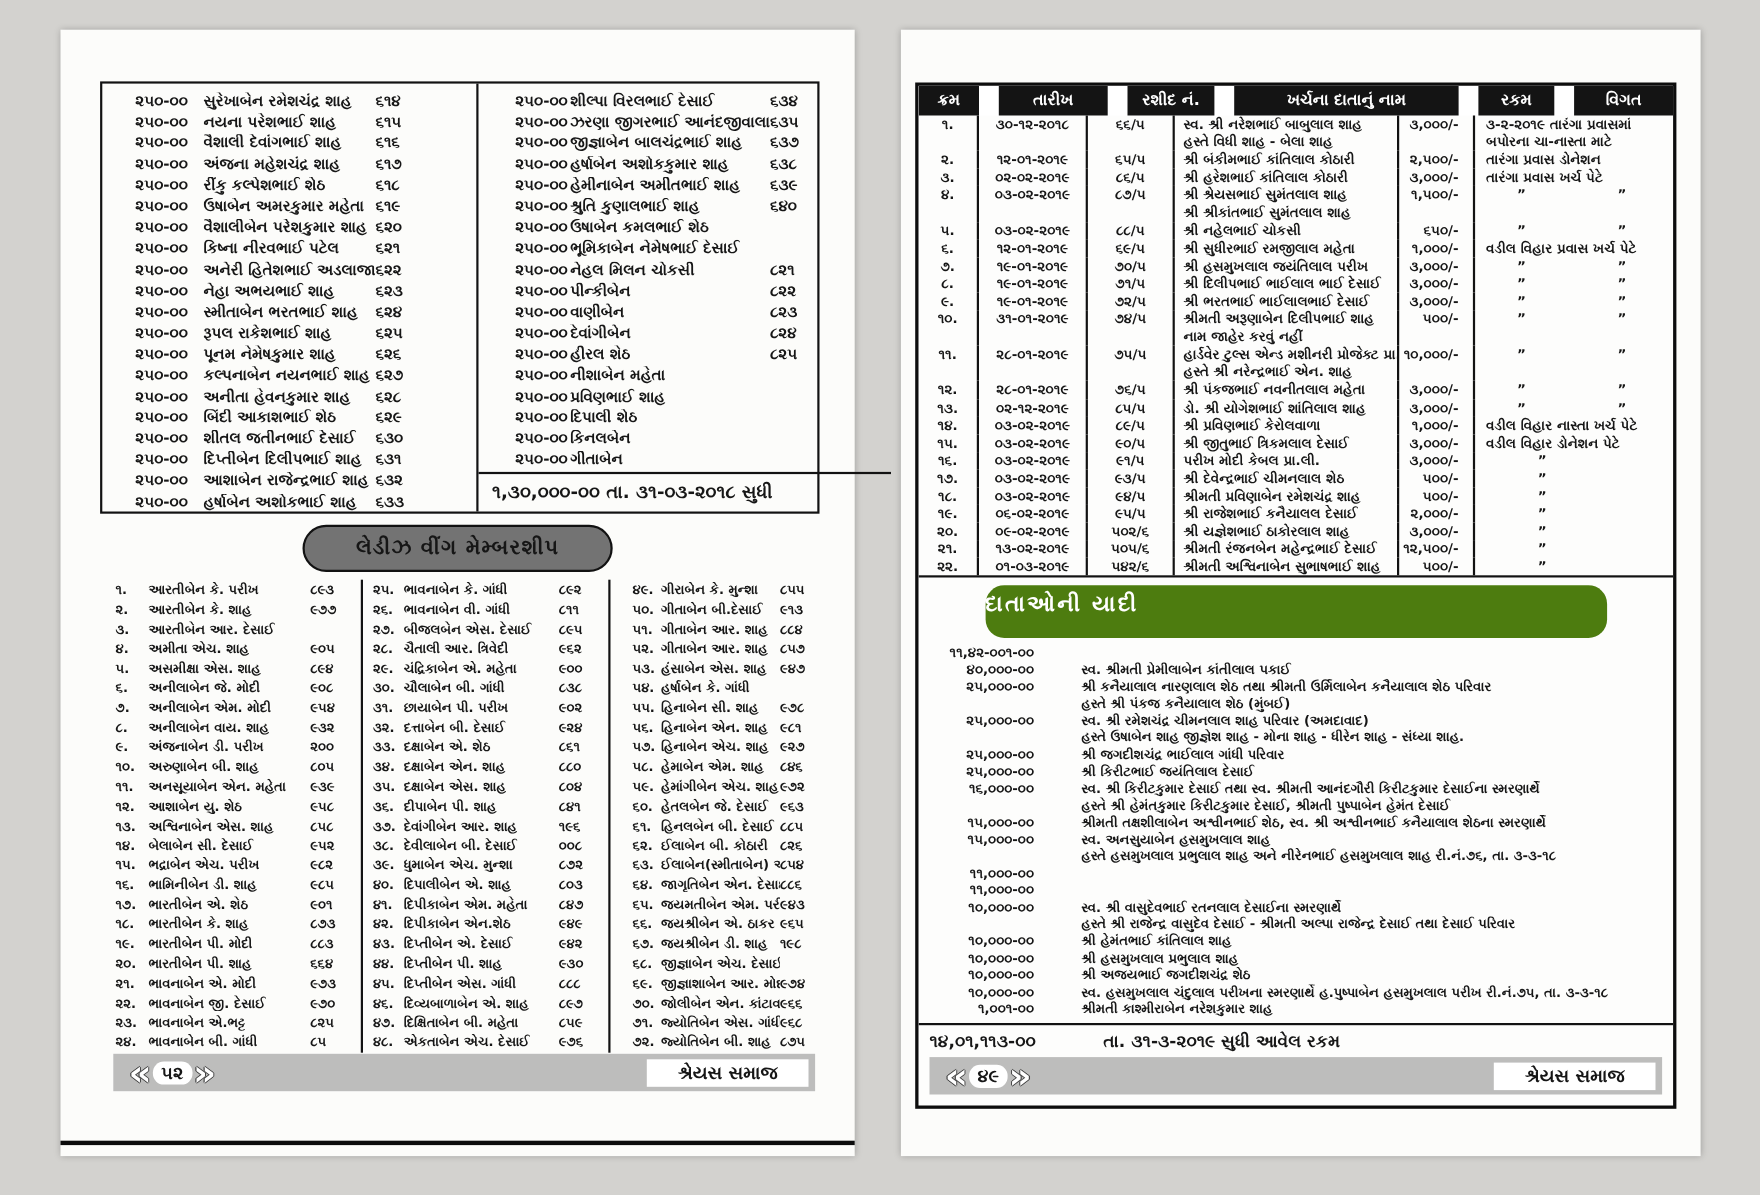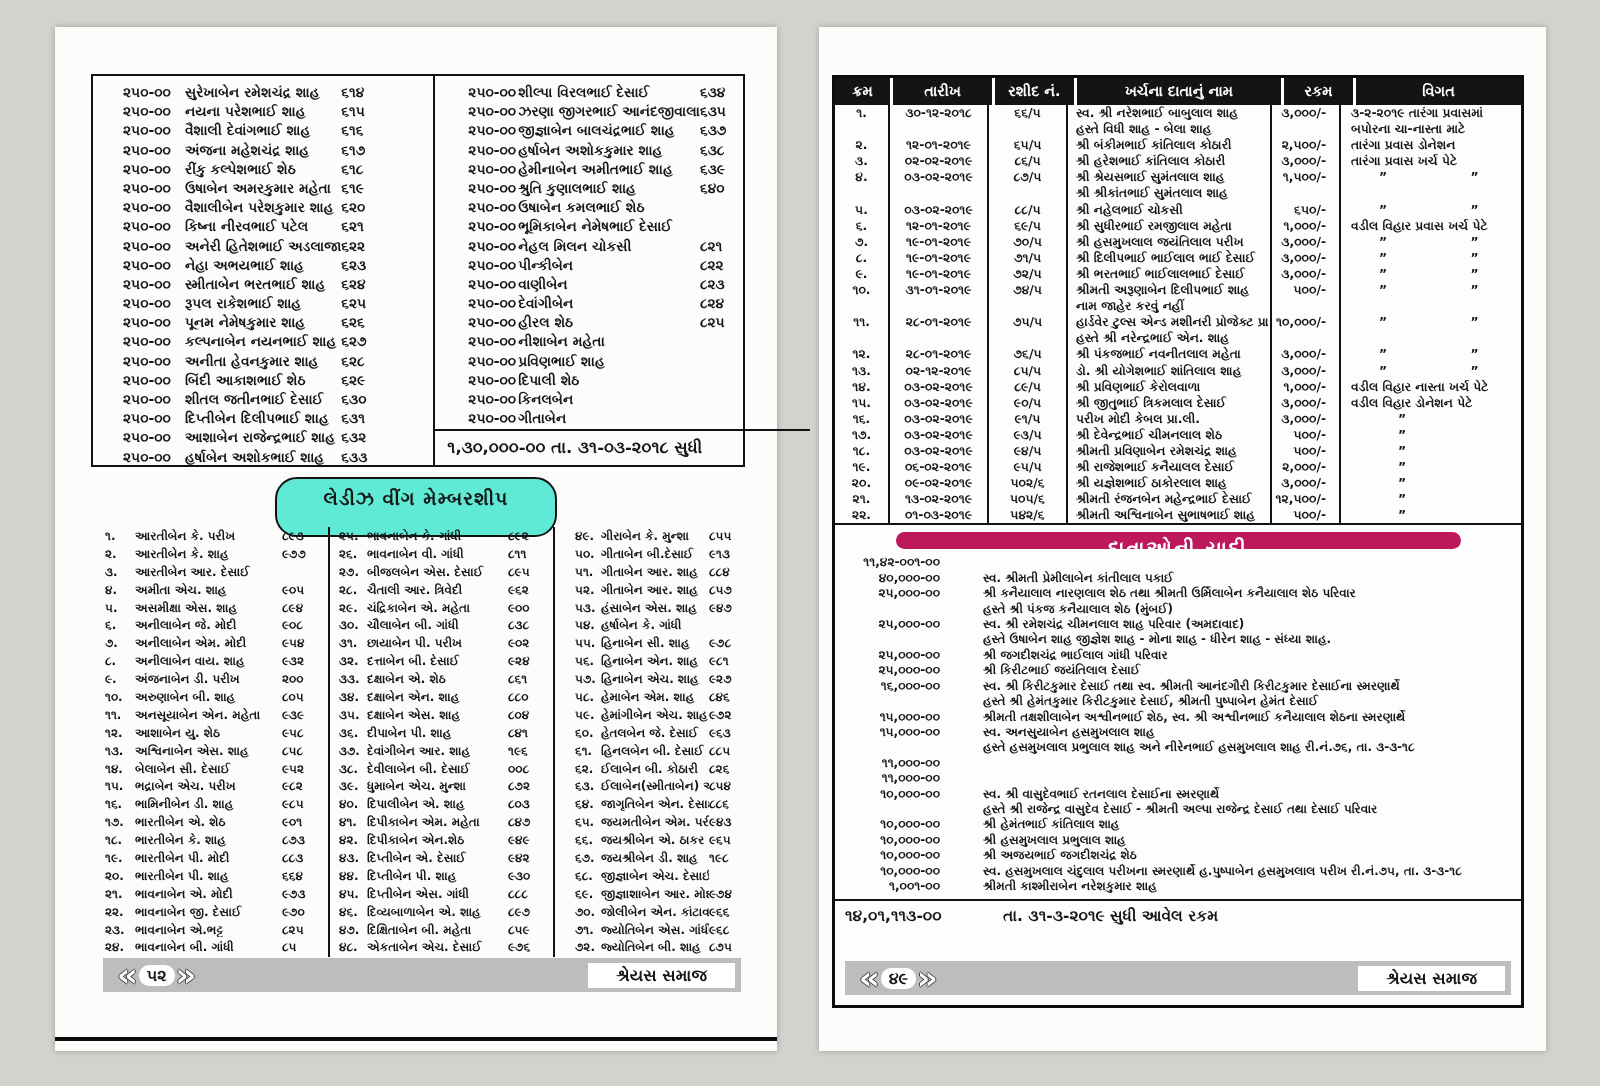--- a/index.html
+++ b/index.html
@@ -13,22 +13,22 @@
   
   .fee-box { position:absolute; left:36px; top:47px; width:654px; height:393px; border:2.5px solid #121212; display:flex; }
   .fee-col-l { width:346px; border-right:2.5px solid #121212; padding:8px 8px 0 30px; }
   .fee-col-r { flex:1; display:flex; flex-direction:column; padding-top:8px; }
   .fee-row { display:flex; height:19.2px; font-size:13.8px; white-space:nowrap; }
   .fee-col-l .fa { width:62px; } .fee-col-l .fn { flex:1; overflow:hidden; } .fee-col-l .fno { width:84px; }
   .fee-col-r .fee-rows { padding-left:33px; padding-right:6px; }
   .fee-col-r .fa { width:50px; } .fee-col-r .fn { flex:1; overflow:hidden; } .fee-col-r .fno { width:104px; }
   .fee-total { margin-top:auto; border-top:2.5px solid #121212; font-size:16.5px; padding:7px 4px 0 12px; height:38px; white-space:nowrap; }
 
-  .pill { position:absolute; left:0; right:0; top:450px; margin:0 auto; width:282px; height:60px;
-    border:2.5px solid #121212; border-radius:22px; background:#5eead4;
+  .pill { position:absolute; left:0; right:0; top:450px; margin:0 auto; width:282px; height:43px;
+    border:2.5px solid #121212; border-radius:22px; background:#737373;
     text-align:center; line-height:39px; font-size:19px; letter-spacing:1px; }
 
   .members { position:absolute; left:36px; top:500px; width:654px; height:430px; display:flex; }
   .mcol { height:100%; }
   #mcol0 { width:239px; border-right:2px solid #121212; padding-left:14px; padding-right:4px; }
   #mcol1 { width:225px; border-right:2px solid #121212; padding-left:9px;  padding-right:3px; }
   #mcol2 { width:190px; padding-left:20px; padding-right:2px; }
   .member-row { display:flex; height:17.9px; align-items:center; font-size:12px; white-space:nowrap; }
   #mcol0 .msr { width:30px; } #mcol1 .msr { width:28px; } #mcol2 .msr { width:26px; }
   .mn { flex:1; overflow:hidden; } .mno { width:42px; text-align:left; }
@@ -38,36 +38,36 @@
     display:flex; align-items:center; justify-content:space-between; padding:0 6px 0 14px; }
   .emblem { display:flex; align-items:center; gap:1px; }
   .chev { color:#fff; font-size:32px; line-height:30px; font-weight:900;
     text-shadow:-1px 0 #444,1px 0 #444,0 -1px #444,0 1px #444; }
   .pnum { background:#fff; border-radius:10px; padding:1px 8px; font-size:16px; }
   .orgbox { background:#fff; padding:3px 28px; font-size:16.5px; white-space:nowrap; }
   .scanline { position:absolute; left:0; right:0; bottom:10px; height:4px; background:#0c0c0c; }
 
   
   .frame { position:absolute; left:13px; top:48px; width:692px; height:933px; border:3px solid #0d0d0d; overflow:hidden; background:#fdfdfc; }
-  .thead { display:flex; gap:3px; background:#fff; height:27px; }
+  .thead { display:flex; gap:18px; background:#fff; height:27px; }
   .th { background:#141414; color:#fff; font-size:14.5px; text-align:center; line-height:26px; white-space:nowrap; overflow:hidden; }
   .w-sr{width:55px;} .w-date{width:99px;text-align:center;} .w-rec{width:79px;} .w-name{width:204px;} .w-amt{width:69px;} .w-det{flex:1;}
   .tbody { border-bottom:2.5px solid #121212; }
   .trow { display:flex; }
   .td { border-right:2px solid #121212; font-size:12.3px; line-height:16.1px; overflow:hidden; white-space:nowrap; }
   .td:last-child { border-right:none; }
   .td.c { text-align:center; }
   .td.name { padding-left:8px; }
   .td.amt { text-align:right; padding-right:13px; }
   .td.det { padding-left:10px; }
   .ditto-line { display:flex; width:75%; justify-content:space-between; padding-left:28px; }
   .ditto-line.single { justify-content:center; padding-left:0; width:60%; }
 
-  .pill-dark { margin:7px auto 0; width:565px; height:17px; background:#be185d; border-radius:17px;
-    color:#fff; text-align:center; line-height:32px; font-size:20px; letter-spacing:2px; }
+  .pill-dark { margin:7px auto 0; width:565px; height:48px; background:#4d7c0f; border-radius:17px;
+    color:#fff; line-height:32px; font-size:20px; letter-spacing:2px; }
   .donors { margin-top:6px; padding-left:8px; }
   .donor { display:flex; }
   .damt { width:97px; text-align:right; font-size:12.2px; line-height:15.4px; white-space:nowrap; }
   .dlines { margin-left:43px; flex:1; }
   .dlines div { font-size:12px; line-height:15.4px; white-space:nowrap; overflow:hidden; }
   .donor-total { border-top:2.5px solid #121212; margin-top:5px; padding:6px 0 0 10px; display:flex; font-size:15.5px; }
   .donor-total .dt-amt { width:158px; white-space:nowrap; }
   .donor-total .dt-lbl { white-space:nowrap; }
   .frame .footer-bar { left:10px; right:10px; bottom:10px; }
 </style>

